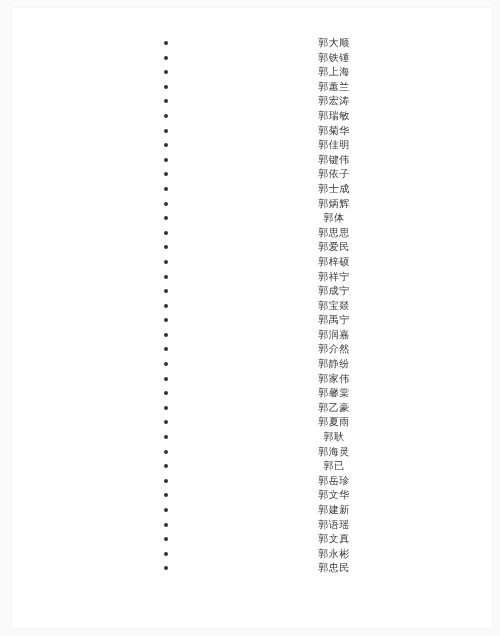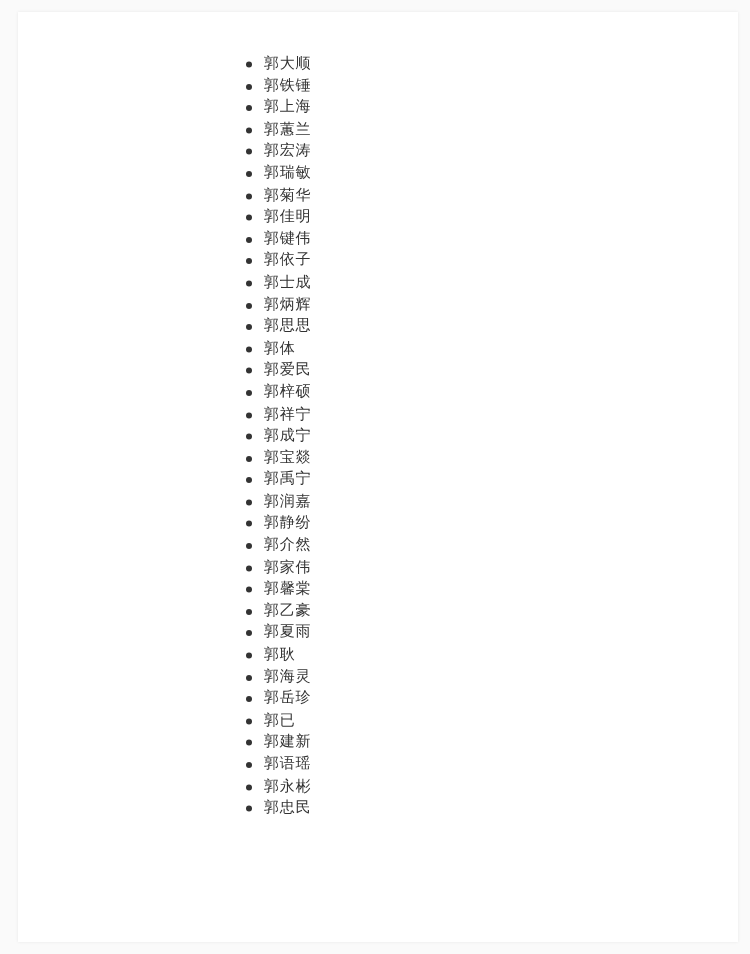--- a/index.html
+++ b/index.html
@@ -1,15 +1,15 @@
 <!DOCTYPE html>
 <html><head>
   <meta charset="utf-8">
   <style>
-    * { margin: 0; padding: 0; box-sizing: border-box; }
+    * { margin: 0; padding: 0; box-sizing: border-box; text-align: center; }
     body {
       width: 500px;
       height: 636px;
       background: #fafafa;
       font-family: "Microsoft YaHei", "SimSun", sans-serif;
       overflow: hidden;
     }
     .page {
       background: #ffffff;
       width: 480px;
@@ -50,37 +50,39 @@
       <li>郭上海</li>
       <li>郭蕙兰</li>
       <li>郭宏涛</li>
       <li>郭瑞敏</li>
       <li>郭菊华</li>
       <li>郭佳明</li>
       <li>郭键伟</li>
       <li>郭依子</li>
       <li>郭士成</li>
       <li>郭炳辉</li>
+      <li>郭体</li>
       <li>郭思思</li>
-      <li>郭体</li>
       <li>郭爱民</li>
       <li>郭梓硕</li>
       <li>郭祥宁</li>
       <li>郭成宁</li>
       <li>郭宝燚</li>
       <li>郭禹宁</li>
       <li>郭润嘉</li>
+      <li>郭介然</li>
       <li>郭静纷</li>
-      <li>郭介然</li>
       <li>郭家伟</li>
       <li>郭馨棠</li>
       <li>郭乙豪</li>
       <li>郭夏雨</li>
       <li>郭耿</li>
       <li>郭海灵</li>
+      <li>郭已</li>
       <li>郭岳珍</li>
-      <li>郭已</li>
+      <li>郭文华</li>
       <li>郭建新</li>
       <li>郭语瑶</li>
+      <li>郭文真</li>
       <li>郭永彬</li>
       <li>郭忠民</li>
     </ul>
 </div>
 
 </body></html>

